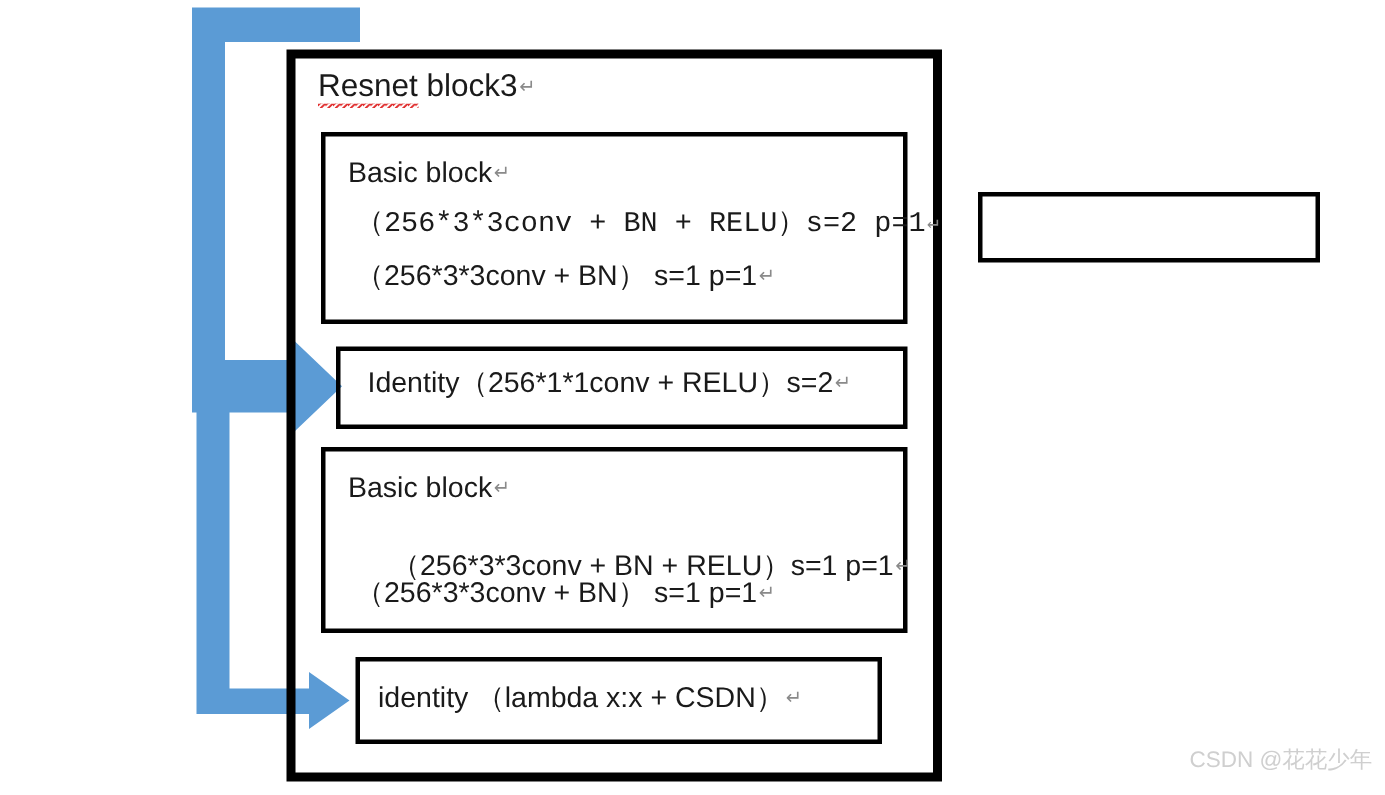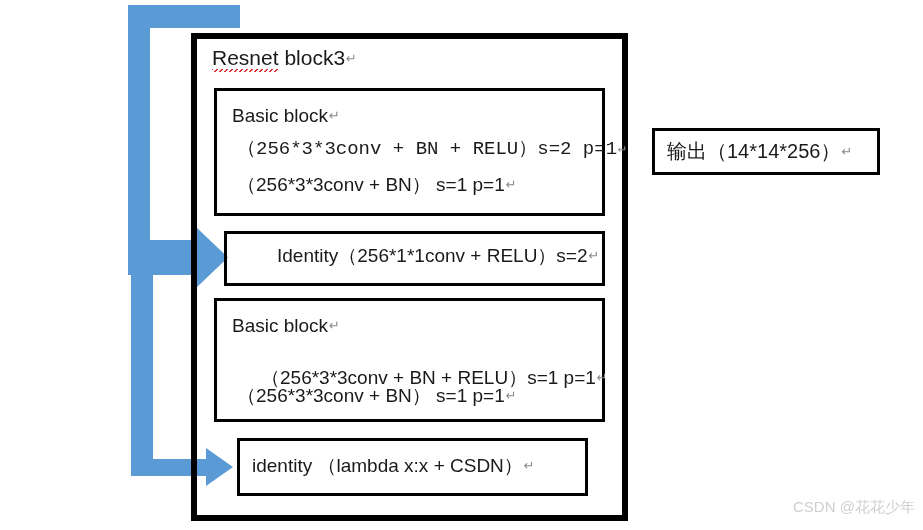--- a/index.html
+++ b/index.html
@@ -87,21 +87,21 @@
     vertical-align: 2px;
     margin-left: 1px;
   }
 
   
   .b1-l0 { left: 232px; top: 106px; }
   .b1-l1 { left: 237px; top: 140px; font-family: Liberation Mono, monospace; }
   .b1-l2 { left: 237px; top: 175px; }
 
   
-  .i1-l0 { left: 245px; top: 246px; margin-left: 32px; }
+  .i1-l0 { left: 245px; top: 246px; }
 
   
   .b2-l0 { left: 232px; top: 316px; }
   .b2-l1 { left: 237px; top: 368px; margin-left: 24px; }
   .b2-l2 { left: 237px; top: 386px; }
 
   
   .i2-l0 { left: 252px; top: 456px; }
 
   
@@ -182,17 +182,16 @@
 
   <div class="inner-box box-basic2"></div>
   <div class="box-line b2-l0"><span>Basic block</span><span class="pilcrow">↵</span></div>
   <div class="box-line b2-l1"><span>（256*3*3conv + BN + RELU）s=1 p=1</span><span class="pilcrow">↵</span></div>
   <div class="box-line b2-l2"><span>（256*3*3conv + BN） s=1 p=1</span><span class="pilcrow">↵</span></div>
 
   <div class="inner-box box-ident2"></div>
   <div class="box-line i2-l0"><span>identity （lambda x:x + CSDN）</span><span class="pilcrow">↵</span></div>
 
   <div class="output-box"></div>
-  <div class="output-text"><span>输出（14*14*256）</span><span class="pilcrow">↵</span></div>
 
   <div class="watermark">CSDN @花花少年</div>
 
 </div>
 
 </body></html>

